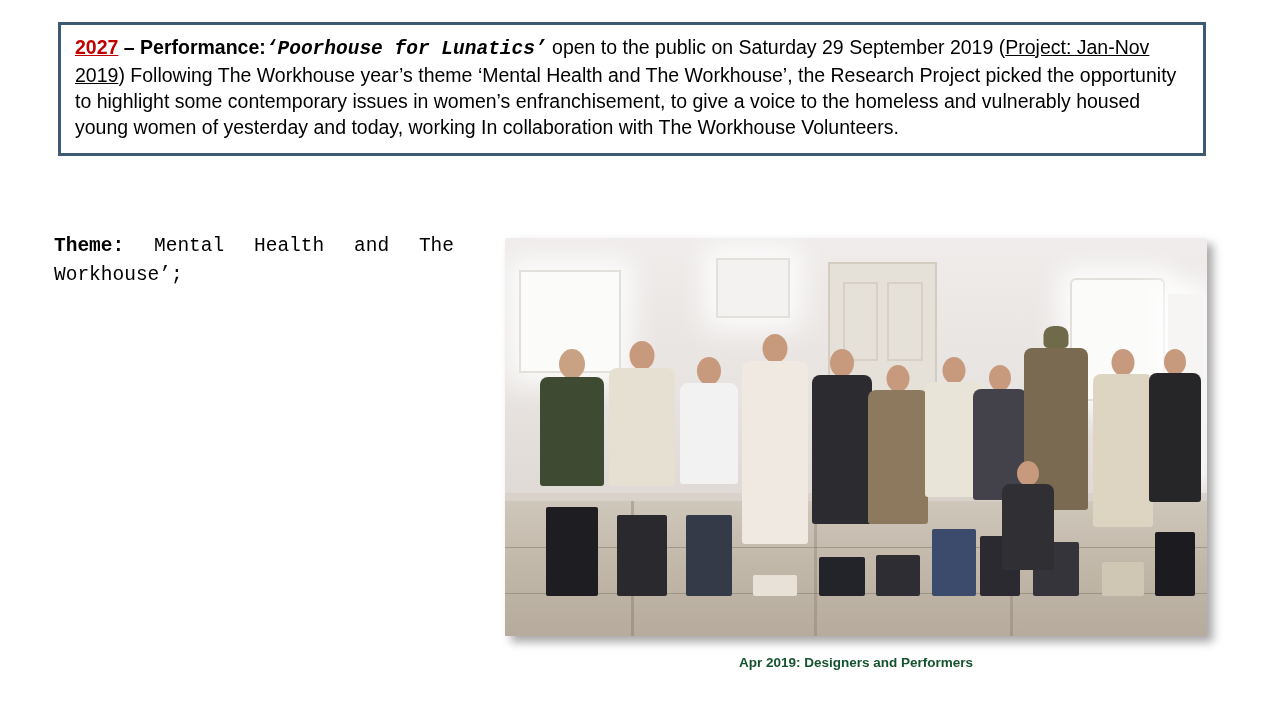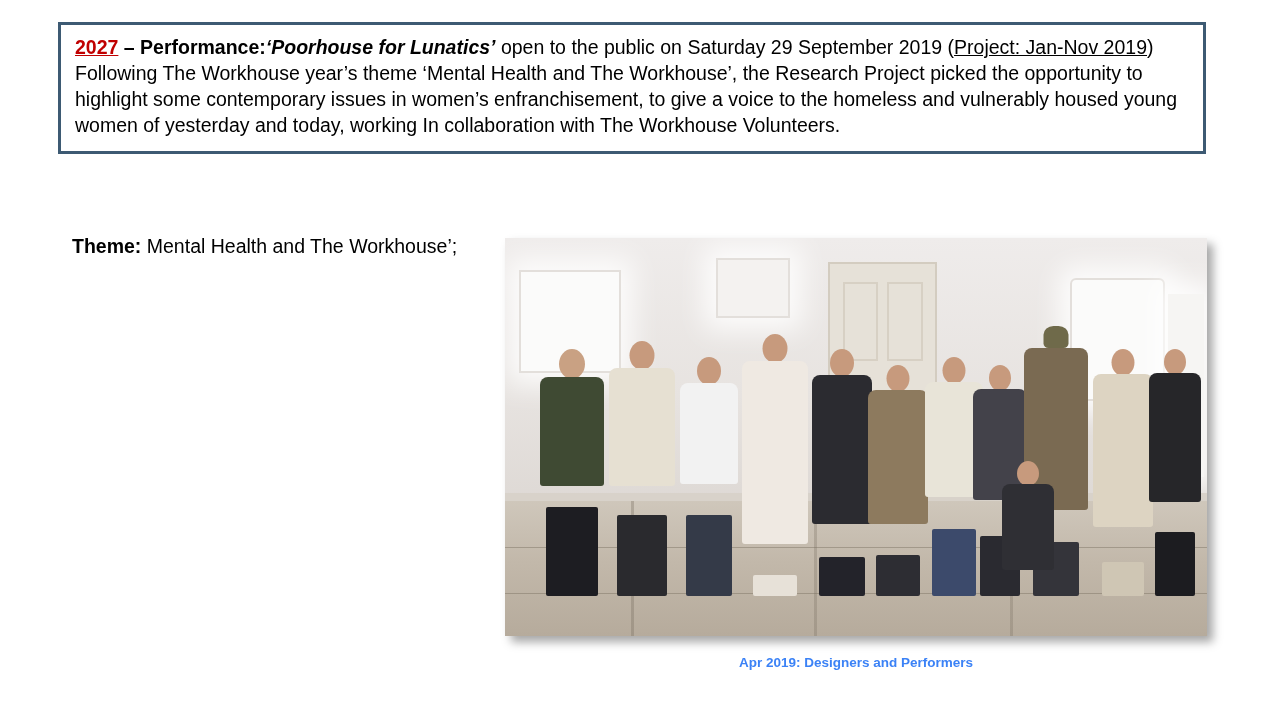--- a/index.html
+++ b/index.html
@@ -32,29 +32,30 @@
     font-size: 19.5px;
     line-height: 1.33;
     color: #000000;
   }
   .year {
     font-weight: bold;
     color: #c00000;
     text-decoration: underline;
   }
   .b { font-weight: bold; }
-  .bi { font-weight: bold; font-style: italic; }
+  .bi { font-weight: bold; font-style: italic; font-family: Liberation Mono, monospace; }
   .u { text-decoration: underline; }
 
   
   .left-col {
     position: absolute;
-    left: 72px;
+    left: 54px;
     top: 232px;
     width: 400px;
+    font-family: Liberation Mono, monospace;
   }
   .left-col p {
     margin: 0 0 14px 0;
     font-size: 19.5px;
     line-height: 1.5;
     text-align: justify;
     text-justify: inter-word;
   }
   .left-col p.last { margin-bottom: 0; }
   .spacer { height: 16px; }
@@ -167,21 +168,21 @@
     border-radius: 2px;
   }
   .caption {
     position: absolute;
     left: 505px;
     top: 655px;
     width: 702px;
     text-align: center;
     font-size: 13.5px;
     font-weight: bold;
-    color: #3b82f6;
+    color: #14532d;
   }
 </style>
 </head>
 <body>
 
 <div class="callout">
   <p>
     <span class="year">2027</span><span class="b"> – </span><span class="b">Performance:</span><span class="bi">‘Poorhouse for Lunatics’</span><span> open to the public on Saturday 29 September 2019 (</span><span class="u">Project: Jan-Nov 2019</span><span>)</span>
     <span>Following The Workhouse  year’s theme ‘Mental Health and The Workhouse’, the Research Project picked the opportunity to highlight some contemporary issues in women’s enfranchisement, to give a voice to the homeless and vulnerably housed young women of yesterday and today, working In collaboration with The Workhouse Volunteers.</span>
   </p>

